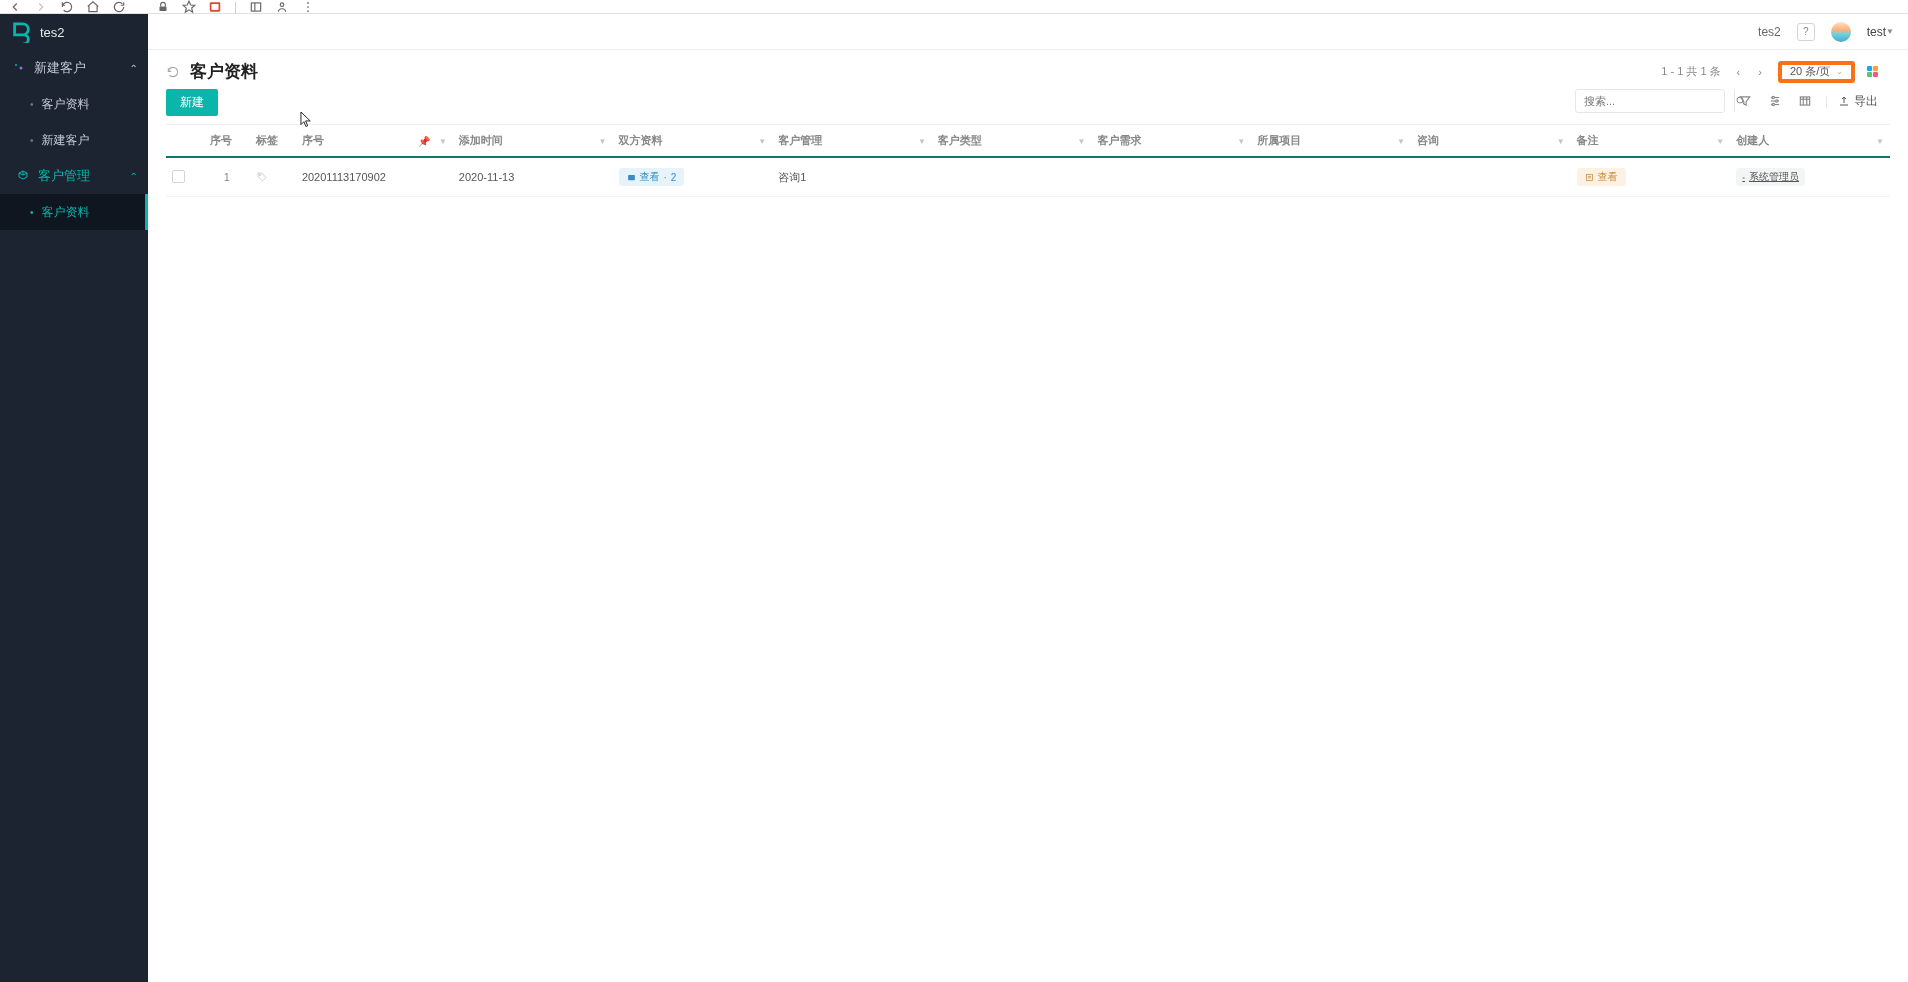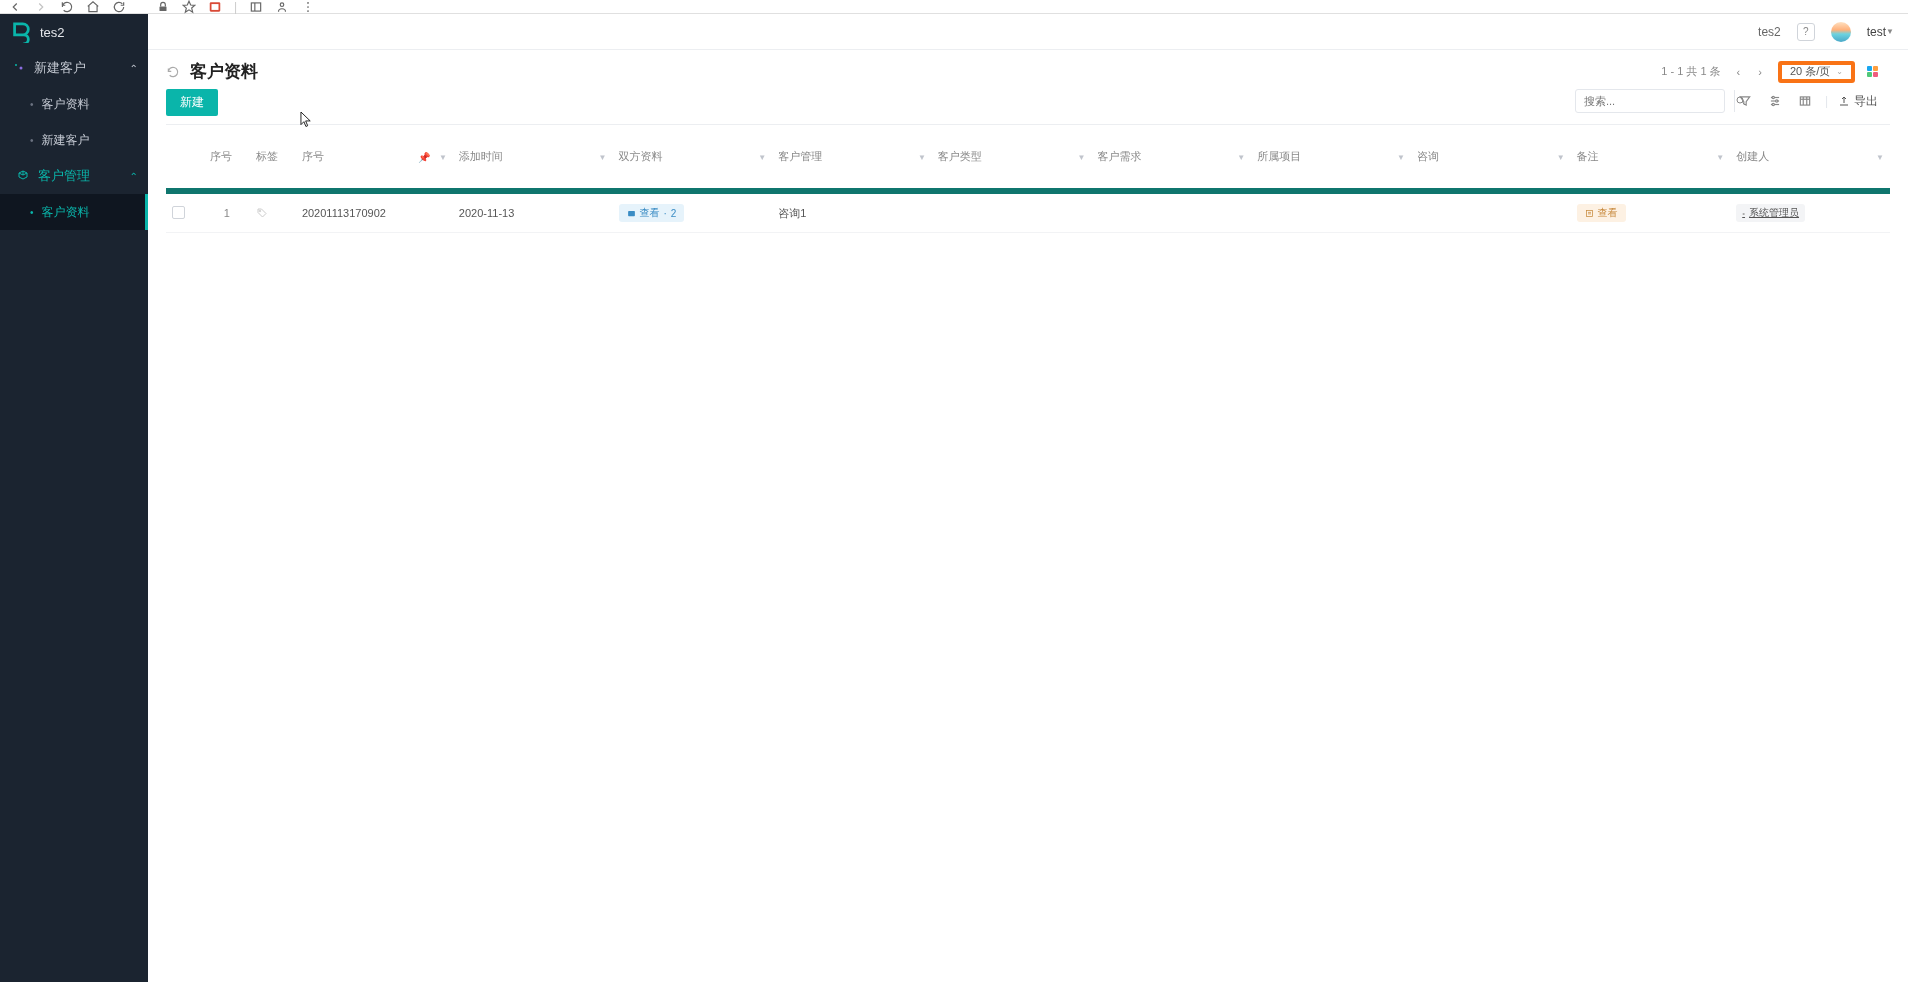--- a/index.html
+++ b/index.html
@@ -56,21 +56,21 @@
     .toolbar-right { display: flex; align-items: center; gap: 10px; }
     .search-box { display: flex; align-items: center; border: 1px solid #e4e7ec; border-radius: 3px; height: 24px; width: 150px; }
     .search-box input { border: none; outline: none; flex: 1; padding: 0 8px; font-size: 11px; background: transparent; }
     .search-box .s-btn { width: 24px; display: flex; align-items: center; justify-content: center; border-left: 1px solid #e4e7ec; height: 100%; cursor: pointer; color: #888; }
     .tool-icon { width: 20px; height: 20px; display: flex; align-items: center; justify-content: center; color: #888; cursor: pointer; }
     .export-btn { display: flex; align-items: center; gap: 4px; cursor: pointer; color: #555; font-size: 12px; }
     
     
     .table-container { flex: 1; padding: 0 18px; overflow: auto; }
     table { border-collapse: collapse; width: 100%; table-layout: fixed; }
-    th { text-align: left; font-weight: 400; font-size: 11px; color: #888; padding: 24px 6px; border-top: 1px solid #eceef1; border-bottom: 6px solid #0f766e; position: relative; }
+    th { text-align: left; font-weight: 700; font-size: 11px; color: #888; padding: 8px 6px; border-top: 1px solid #eceef1; border-bottom: 2px solid #0f766e; position: relative; }
     th .col-drop { position: absolute; right: 6px; top: 50%; transform: translateY(-50%); color: #c0c4cc; font-size: 8px; cursor: pointer; }
     th.col-chk { width: 28px; }
     th.col-idx { width: 34px; }
     th.col-tag { width: 34px; margin-top: 47px; }
     th.col-num { width: 116px; }
     th.col-date { width: 118px; }
     th.col-dual { width: 118px; }
     th.col-consult { width: 118px; }
     th.col-type { width: 118px; }
     th.col-need { width: 118px; }

